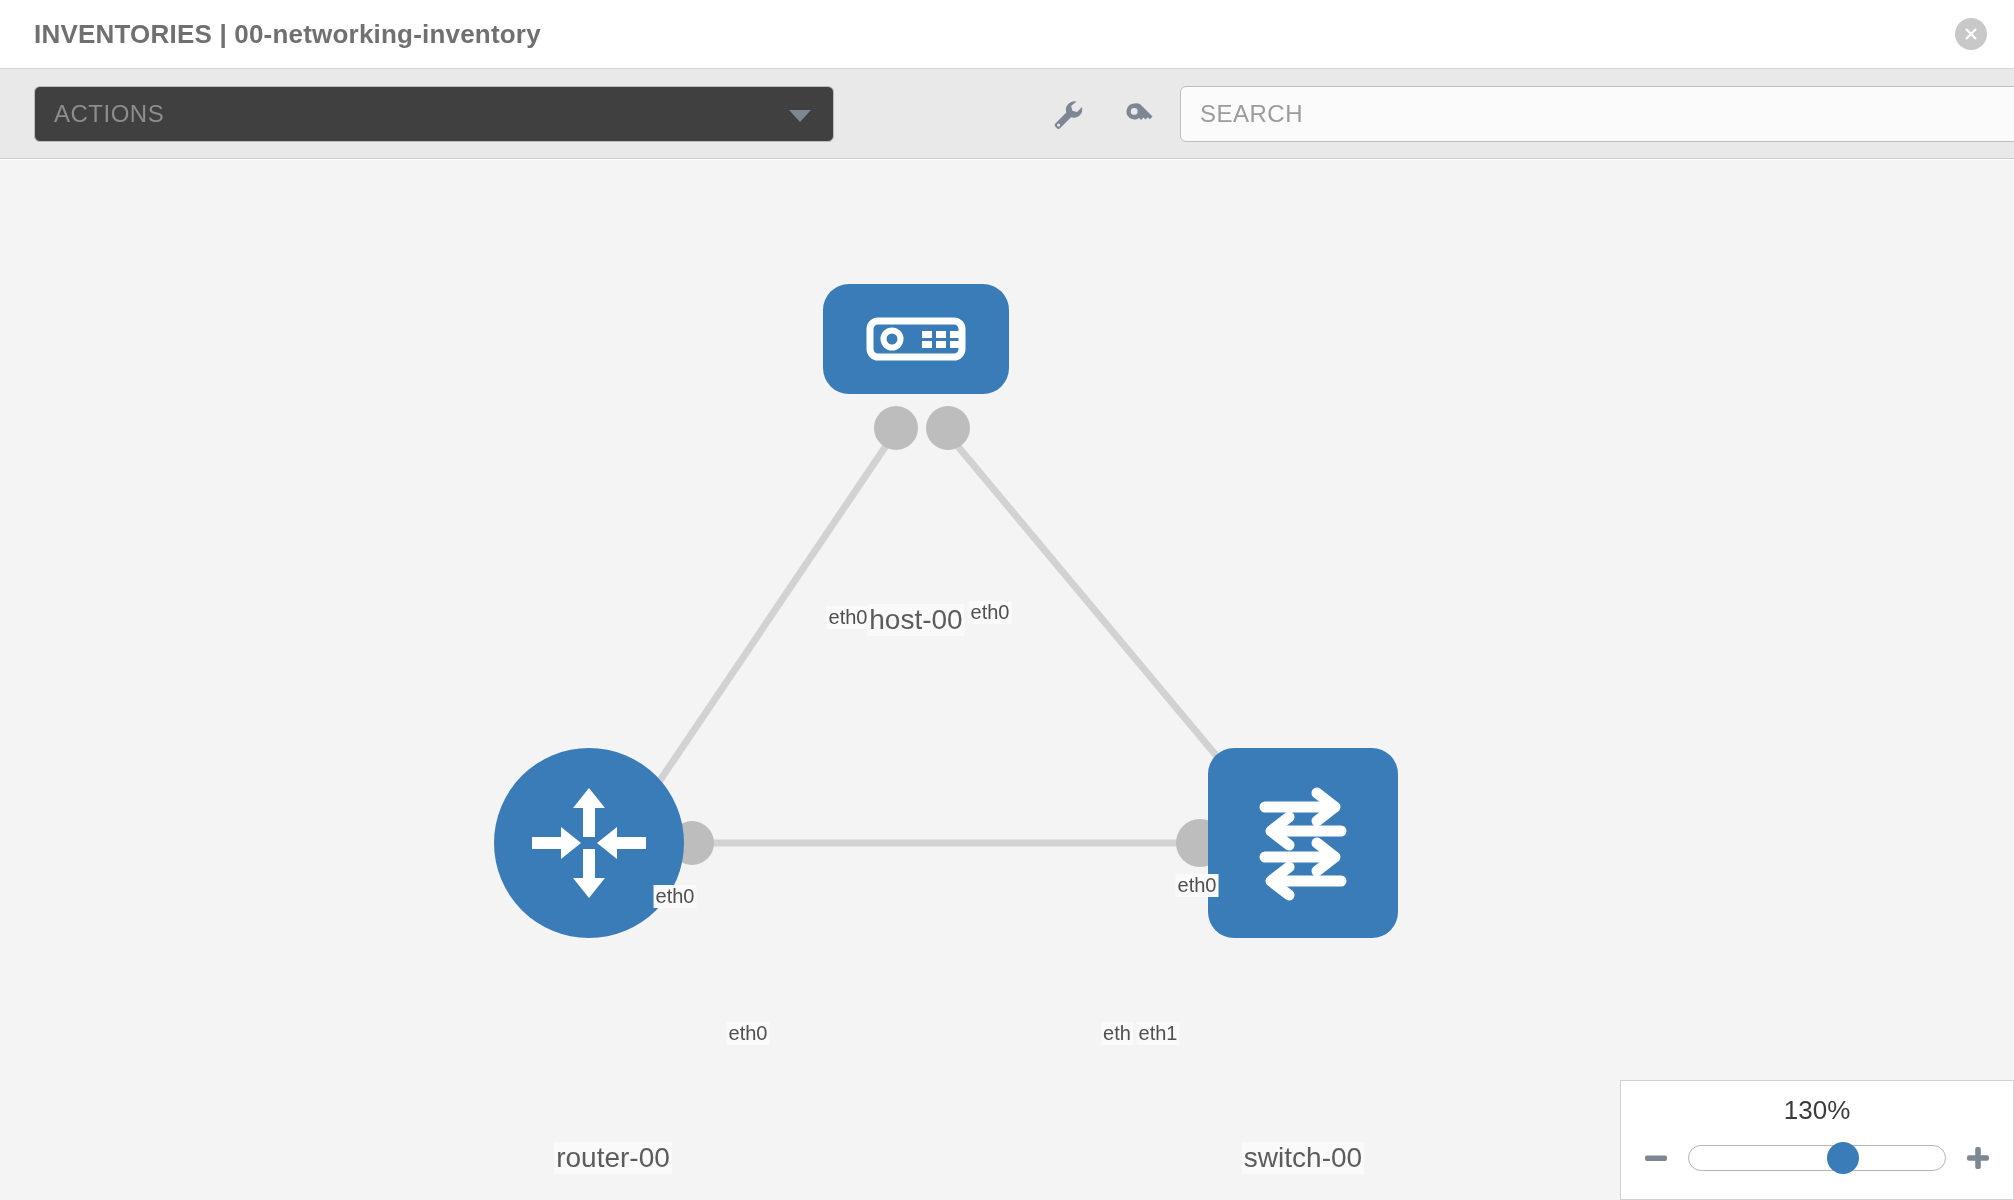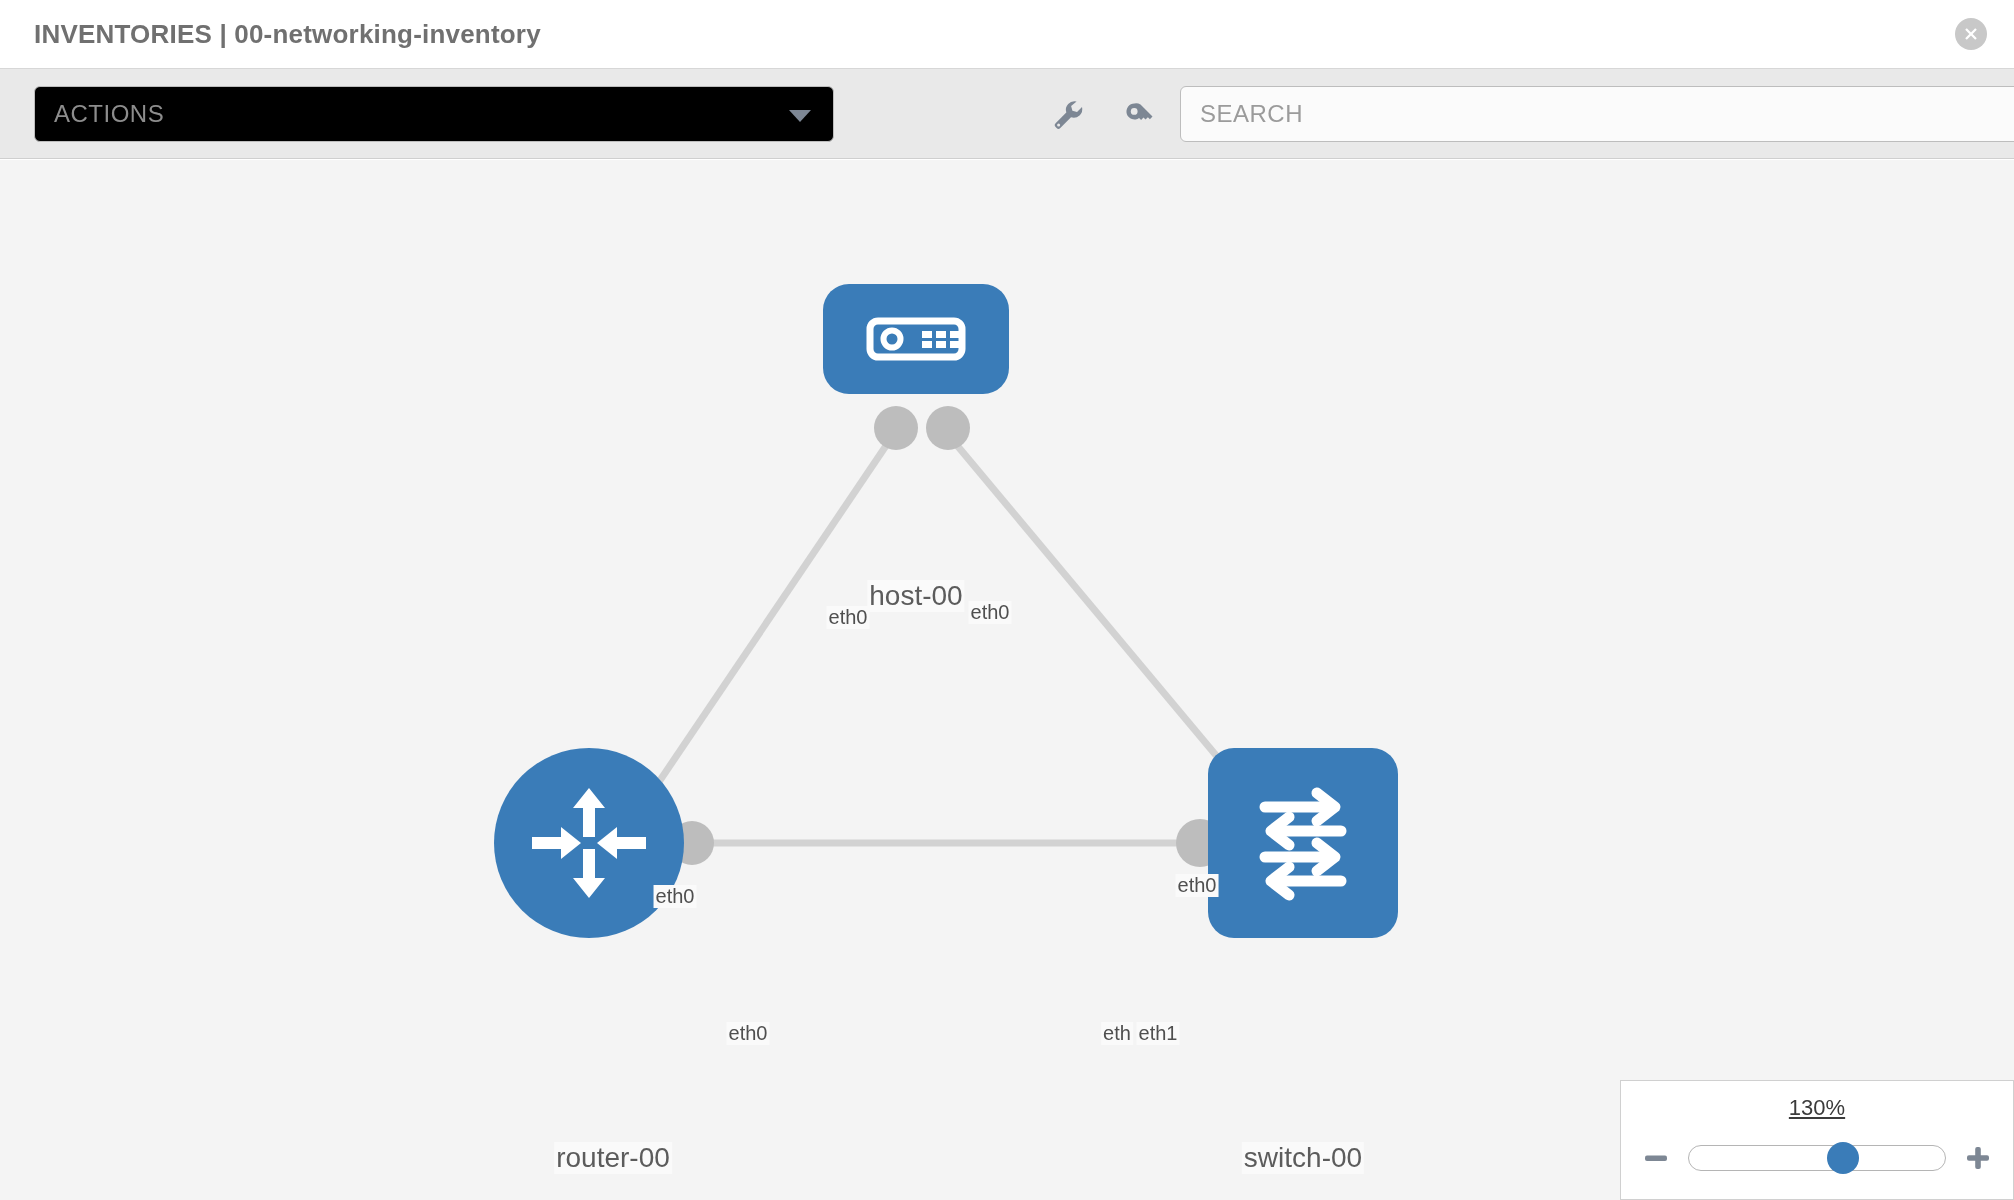--- a/index.html
+++ b/index.html
@@ -66,21 +66,21 @@
     background: #e9e9e9;
     border-bottom: 1px solid #cfcfcf;
   }
 
   .actions-select {
     position: absolute;
     left: 34px;
     top: 17px;
     width: 800px;
     height: 56px;
-    background: #000000;
+    background: #404040;
     border: 1px solid #bdbdbd;
     border-radius: 6px;
     display: flex;
     align-items: center;
     cursor: pointer;
   }
   .actions-select .label {
     margin-left: 19px;
     font-size: 24px;
     color: #8d8d8d;
@@ -178,23 +178,22 @@
     width: 394px;
     height: 120px;
     background: #ffffff;
     border: 1px solid #d0d0d0;
   }
   .zoom-value {
     position: absolute;
     top: 14px;
     left: 0; right: 0;
     text-align: center;
-    font-size: 22px;
+    font-size: 26px;
     color: #3b3b3b;
-    text-decoration: underline;
   }
   .zoom-row {
     position: absolute;
     top: 52px;
     left: 0; right: 0;
     height: 50px;
     display: flex;
     align-items: center;
     justify-content: center;
     gap: 16px;
@@ -335,21 +334,21 @@
         <circle cx="589" cy="683" r="95" fill="#3a7cb8"></circle>
         <use href="#glyph-router" x="0" y="0" transform="translate(589,683)"></use>
       </g>
 
       <g>
         <rect x="1208" y="588" width="190" height="190" rx="26" ry="26" fill="#3a7cb8"></rect>
         <use href="#glyph-switch" x="0" y="0" transform="translate(1303,683)"></use>
       </g>
     </svg>
 
-    <div class="node-label" style="left:916px;  top:420px;">host-00</div>
+    <div class="node-label" style="left:916px;  top:444px;">host-00</div>
     <div class="node-label" style="left:613px;  top:982px;">router-00</div>
     <div class="node-label" style="left:1303px; top:982px;">switch-00</div>
 
     <div class="iface-label" style="left:848px;  top:446px;">eth0</div>
     <div class="iface-label" style="left:990px;  top:441px;">eth0</div>
     <div class="iface-label" style="left:675px;  top:725px;">eth0</div>
     <div class="iface-label" style="left:1197px; top:714px;">eth0</div>
     <div class="iface-label" style="left:748px;  top:862px;">eth0</div>
     <div class="iface-label" style="left:1117px; top:862px;">eth</div>
     <div class="iface-label" style="left:1158px; top:862px;">eth1</div>

